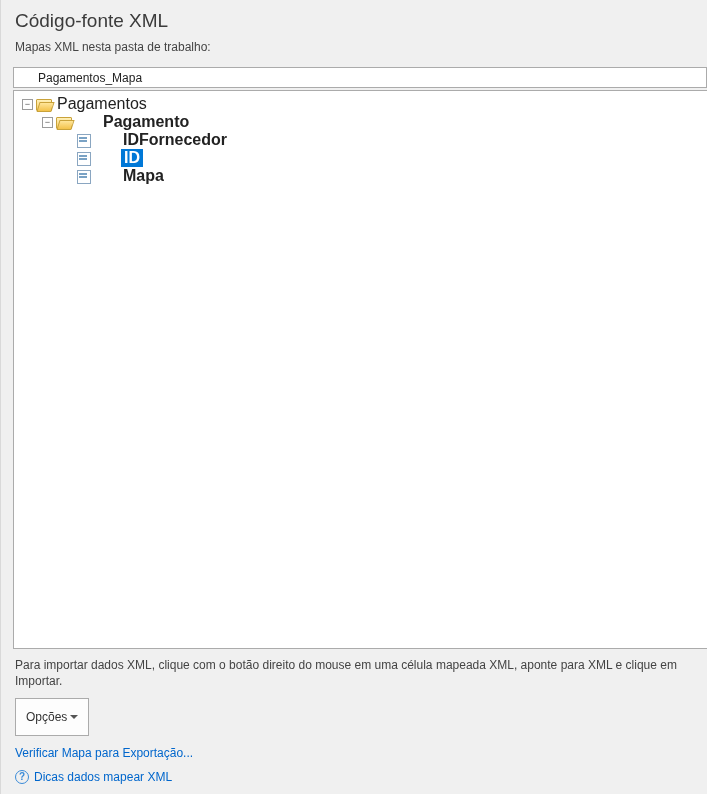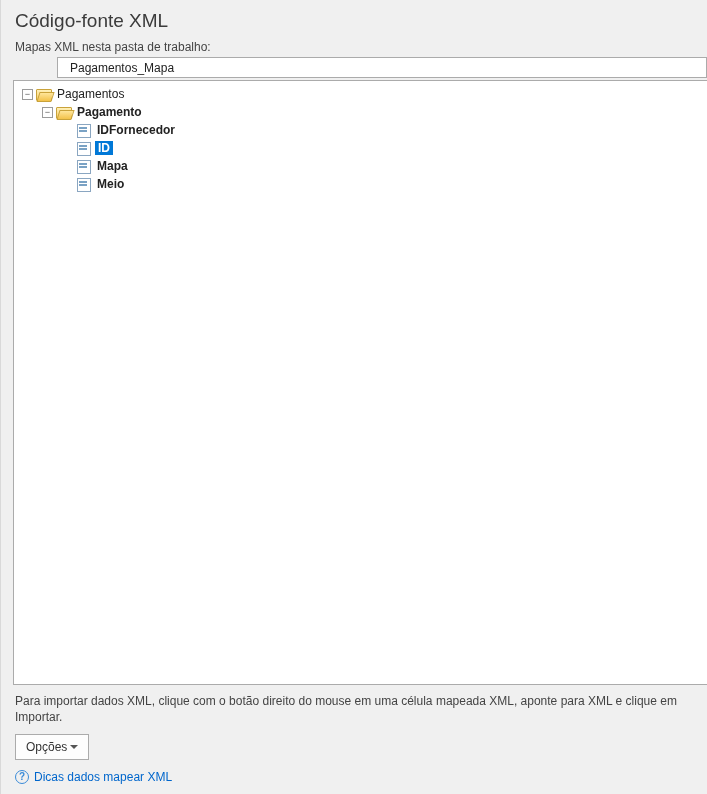--- a/index.html
+++ b/index.html
@@ -22,33 +22,32 @@
   }
   .title {
     font-size: 19px;
     color: #3b3b3b;
     margin: 2px 0 8px 2px;
     font-weight: 400;
   }
   .label {
     font-size: 12px;
     color: #444;
-    margin: 0 0 3px 2px;
+    margin: 0 0 13px 2px;
   }
   .map-select {
     height: 21px;
     border: 1px solid #ababab;
     background: #fff;
     display: flex;
     align-items: center;
-    padding: 0 12px;
+    padding: 0 24px;
     margin-right: 0;
     font-size: 12px;
     color: #222;
-    margin-left: 44px;
   }
   .tree-container {
     flex: 1 1 auto;
     border: 1px solid #ababab;
     border-right: none;
     background: #fff;
     margin-top: 2px;
     overflow: auto;
     padding: 4px 2px;
   }
@@ -95,44 +94,44 @@
     content:""; position:absolute; left:1px; top:1px;
     width:12px; height:12px;
     background:#fff; border:1px solid #8aa6c1;
   }
   .icon-element::after {
     content:""; position:absolute; left:3px; top:4px;
     width:8px; height:2px; background:#7aa2c4;
     box-shadow: 0 3px 0 #7aa2c4;
   }
   .node-label {
-    font-size: 12px;
+    font-size: 16px;
     color: #222;
     padding: 0 2px;
   }
-  .bold { font-weight: 700; }
+  .bold { font-weight: 700; margin-left: 26px; }
   .selected {
     background: #0078d7;
     color: #fff;
     padding: 0 3px;
   }
   .hint {
     font-size: 12px;
     color: #444;
     margin: 8px 2px 0 2px;
     line-height: 1.35;
   }
   .button-row {
     display: flex;
     gap: 8px;
     margin: 9px 0 0 2px;
   }
   .btn {
     height: 24px;
-    padding: 12px 10px;
+    padding: 18px 10px;
     background: #fdfdfd;
     border: 1px solid #ababab;
     font-size: 12px;
     color: #333;
     display: inline-flex;
     align-items: center;
     gap: 3px;
     cursor: pointer;
   }
   .dropdown-caret {
@@ -198,43 +197,39 @@
                     <span class="node-label bold selected">ID</span>
                   </div>
                 </li>
                 <li>
                   <div class="node-row">
                     <span class="expander empty"></span>
                     <span class="icon icon-element"></span>
                     <span class="node-label bold">Mapa</span>
                   </div>
                 </li>
-                <li>
-                  <div class="node-row">
-                    <span class="expander empty"></span>
-                    <span class="icon icon-element"></span>
-                    <span class="node-label bold">Meio</span>
-                  </div>
-                </li>
               </ul>
             </li>
           </ul>
         </li>
       </ul>
     </div>
   </div>
 
   <div class="hint">Para importar dados XML, clique com o botão direito do mouse em uma célula mapeada XML, aponte para XML e clique em Importar.</div>
 
   <div class="button-row">
     <button class="btn">
       <span>Opções</span>
       <span class="dropdown-caret"></span>
     </button>
   </div>
 
+  <div class="link-row">
+    <a class="link">Verificar Mapa para Exportação...</a>
+  </div>
 
   <div class="tips-row">
     <span class="help-icon">?</span>
     <a class="link">Dicas dados mapear XML</a>
   </div>
 
 </div>
 
 </body></html>

